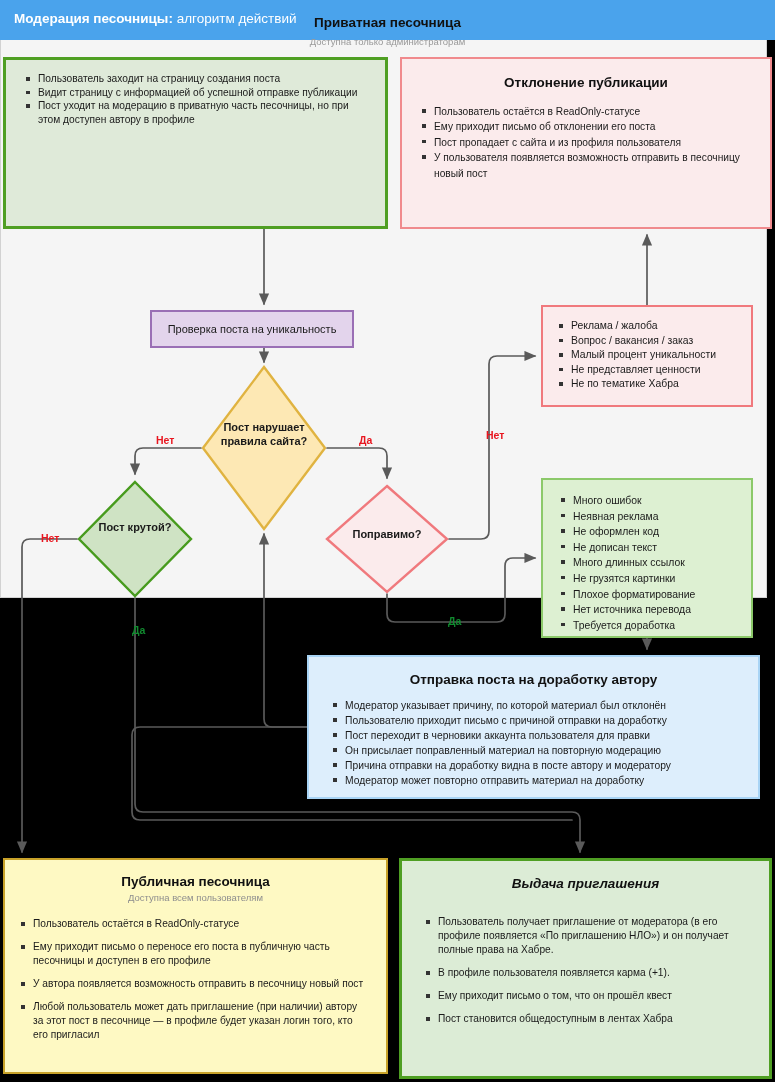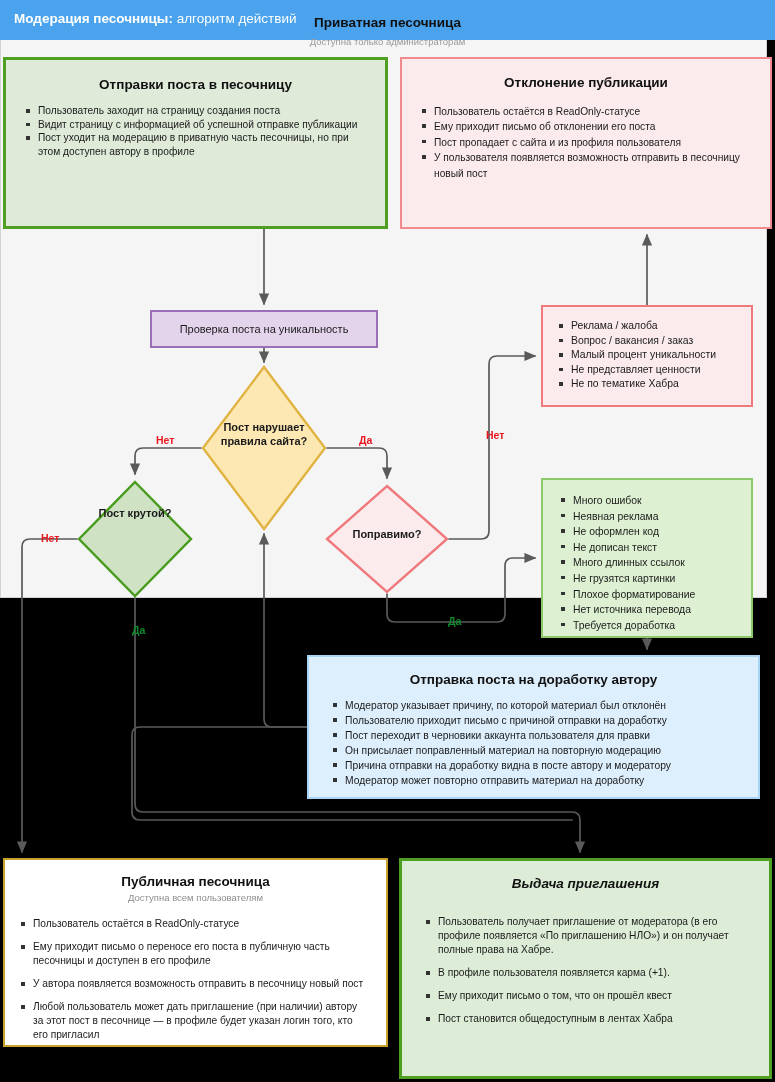--- a/index.html
+++ b/index.html
@@ -29,53 +29,53 @@
 
   #box-reject{left:400px;top:57px;width:372px;height:172px;background:#fbebec;border:2px solid #f08a8d;}
   #box-reject h3{margin-top:16px;}
   #box-reject ul{margin:14px 18px 0 18px;}
   #box-reject ul li{line-height:15.4px;}
 
   #private{left:5px;top:249px;width:765px;height:596px;background:#f5f5f5;border:1px solid #d2d2d2;}
   #private .pttl{position:absolute;left:0;right:0;top:15px;text-align:center;font-size:13.5px;font-weight:bold;color:#111;}
   #private .psub{position:absolute;left:0;right:0;top:36px;text-align:center;font-size:9.5px;color:#9a9a9a;}
 
-  #node-unique{left:150px;top:310px;width:228px;height:38px;background:#e3d4ec;border:2px solid #9a6fb5;
+  #node-unique{left:150px;top:310px;width:204px;height:38px;background:#e3d4ec;border:2px solid #9a6fb5;
                display:flex;align-items:center;justify-content:center;}
   #node-unique span{font-size:11px;color:#1a1a1a;}
 
   #list-violations{left:541px;top:305px;width:212px;height:102px;background:#fbebec;border:2px solid #f0797d;}
   #list-violations ul{margin:12px 14px 0 14px;}
   #list-violations ul li{line-height:14.6px;font-size:10.4px;}
 
   #list-fixable{left:541px;top:478px;width:212px;height:160px;background:#ddf0d2;border:2px solid #8cc96a;}
   #list-fixable ul{margin:13px 16px 0 16px;}
   #list-fixable ul li{line-height:15.6px;font-size:10.4px;}
 
   #box-rework{left:307px;top:655px;width:453px;height:144px;background:#ddeefc;border:2px solid #a8d4f5;}
   #box-rework h3{margin-top:15px;}
   #box-rework ul{margin:11px 18px 0 22px;}
   #box-rework ul li{line-height:15.1px;font-size:10.3px;}
 
-  #box-public{left:3px;top:858px;width:385px;height:189px;background:#ffffff;border:2px solid #c8a229;}
+  #box-public{left:3px;top:858px;width:385px;height:216px;background:#fef9c3;border:2px solid #c8a229;}
   #box-public h3{margin-top:14px;}
   #box-public ul{margin:14px 18px 0 14px;}
 
   #box-invite{left:399px;top:858px;width:373px;height:221px;background:#dcecd6;border:3px solid #4f9f23;}
   #box-invite h3{margin-top:15px;font-style:italic;}
   #box-invite ul{margin:24px 20px 0 22px;}
 
   
   .dia{position:absolute;}
   .dia .lbl{position:absolute;left:0;right:0;text-align:center;font-size:11px;font-weight:bold;color:#1a1a1a;
             line-height:13.5px;}
   #dia-rules{left:201px;top:365px;width:126px;height:166px;}
   #dia-rules .lbl{top:56px;}
   #dia-cool{left:77px;top:480px;width:116px;height:118px;}
-  #dia-cool .lbl{top:27px;}
+  #dia-cool .lbl{top:41px;}
   #dia-fix{left:325px;top:484px;width:124px;height:110px;}
   #dia-fix .lbl{top:44px;}
 
   
   .elab{position:absolute;font-size:10.5px;font-weight:bold;padding-left:8px;}
   .yes{color:#118b2f;}
   .no{color:#e8161f;}
 
   svg.wires{position:absolute;left:0;top:0;width:775px;height:1082px;pointer-events:none;}
 </style>
@@ -118,21 +118,20 @@
 
       <path d="M307,727 L140,727 Q132,727 132,735 L132,812 Q132,820 140,820 L572,820"></path>
 
       <path d="M77,539 L30,539 Q22,539 22,547 L22,852" marker-end="url(#ah)"></path>
 
       <path d="M135,598 L135,804 Q135,812 143,812 L572,812 Q580,812 580,820 L580,852" marker-end="url(#ah)"></path>
     </g>
   </svg>
 
   <div class="card" id="box-submit">
-    <h3>Отправки поста в песочницу</h3>
     <ul class="bl">
       <li>Пользователь заходит на страницу создания поста</li>
       <li>Видит страницу с информацией об успешной отправке публикации</li>
       <li>Пост уходит на модерацию в приватную часть песочницы, но при этом доступен автору в профиле</li>
     </ul>
   </div>
 
   <div class="card" id="box-reject">
     <h3>Отклонение публикации</h3>
     <ul class="bl">

